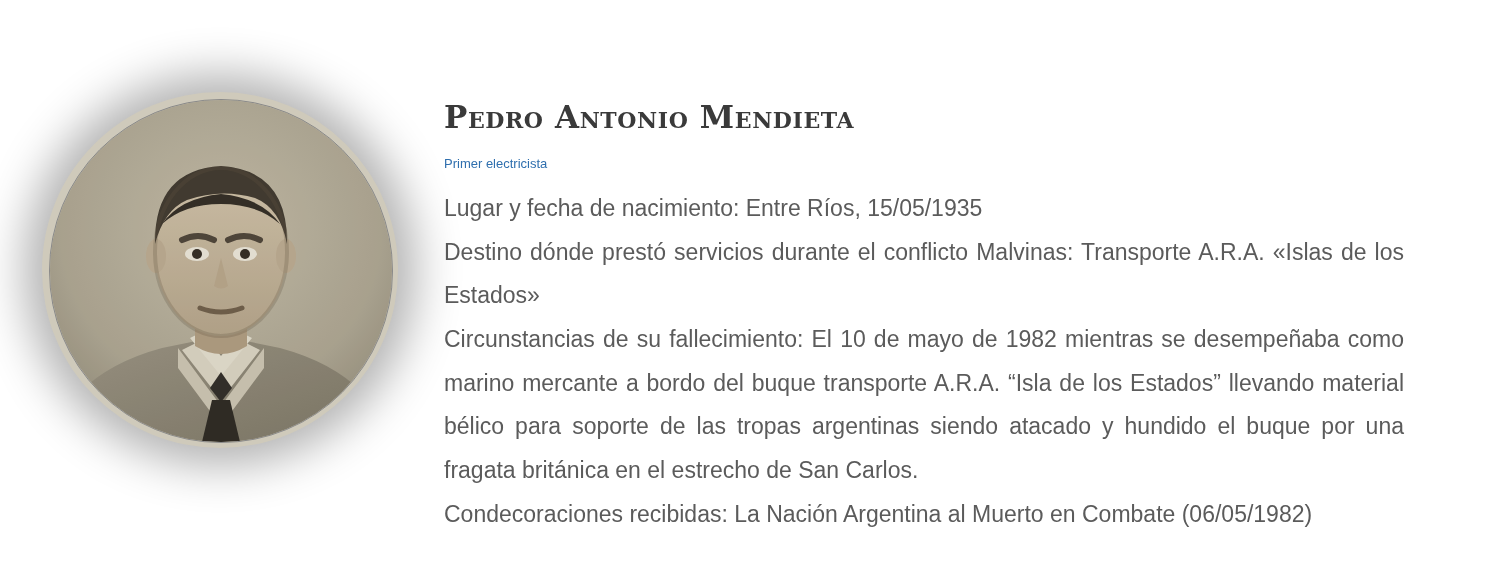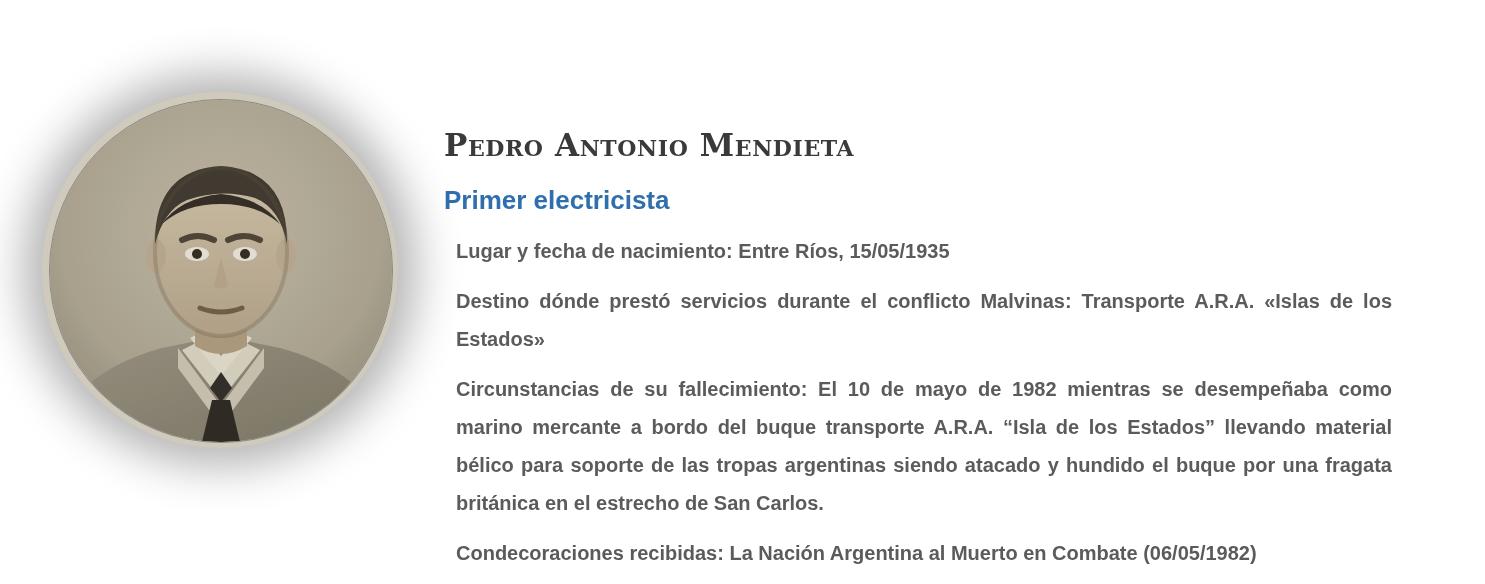--- a/index.html
+++ b/index.html
@@ -9,21 +9,21 @@
   body {
     width: 1485px;
     height: 584px;
     background: #ffffff;
     font-family: "Liberation Sans", sans-serif;
     overflow: hidden;
   }
   .profile-card {
     display: flex;
     flex-direction: row;
-    align-items: flex-end;
+    align-items: flex-start;
     width: 1478px;
     height: 584px;
     box-sizing: border-box;
   }
 
   
   .portrait-wrap {
     position: relative;
     width: 444px;
     height: 584px;
@@ -68,33 +68,32 @@
     font-variant: small-caps;
     font-weight: 700;
     font-size: 31px;
     letter-spacing: 0.6px;
     color: #3a3a3a;
     margin: 0 0 22px 0;
     line-height: 1.1;
   }
   .person-role {
     color: #2f6fae;
-    font-size: 26px;
-    font-weight: 700;
+    font-size: 13px;
+    font-weight: 400;
     margin: 0 0 14px 0;
     line-height: 1.3;
   }
   .detail-line {
     color: #5b5b5b;
-    font-size: 20px;
+    font-size: 23px;
     line-height: 1.9;
-    margin: 12px;
+    margin: 0;
     text-align: justify;
     text-justify: inter-word;
-    font-weight: bold;
   }
   .detail-line.justified {
     text-align: justify;
   }
   .detail-line:last-child {
     text-align: left;
   }
 </style>
 </head>
 <body>

